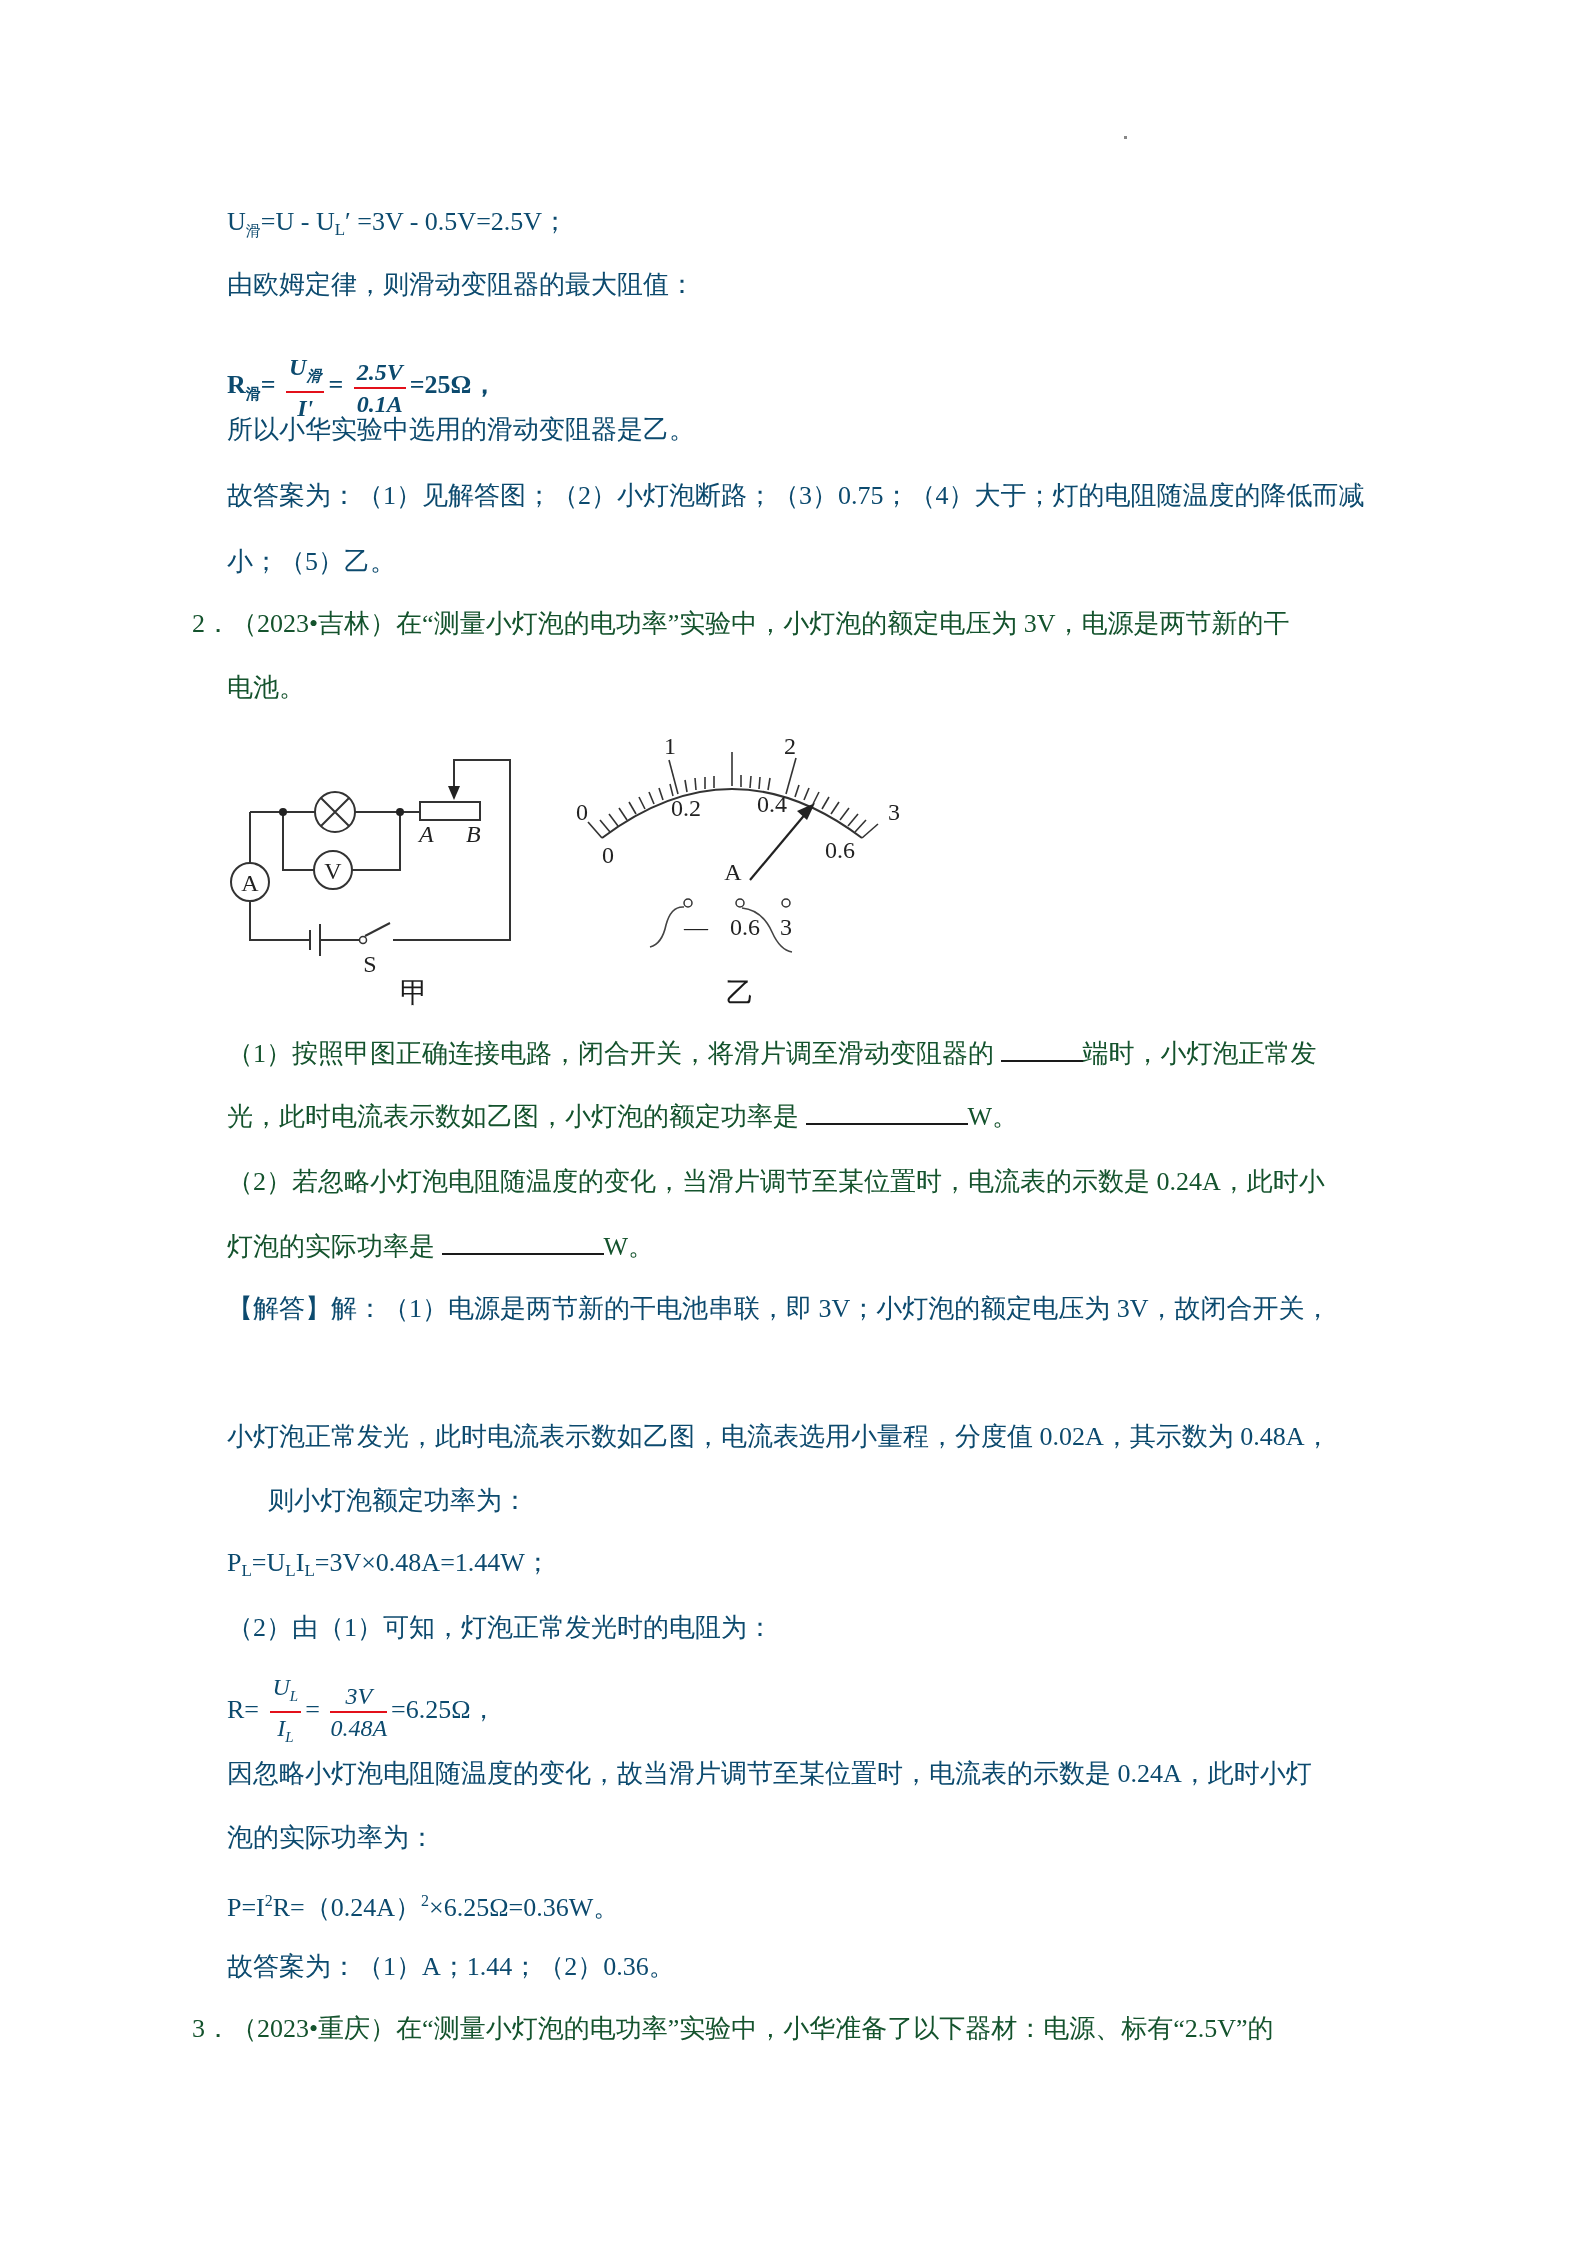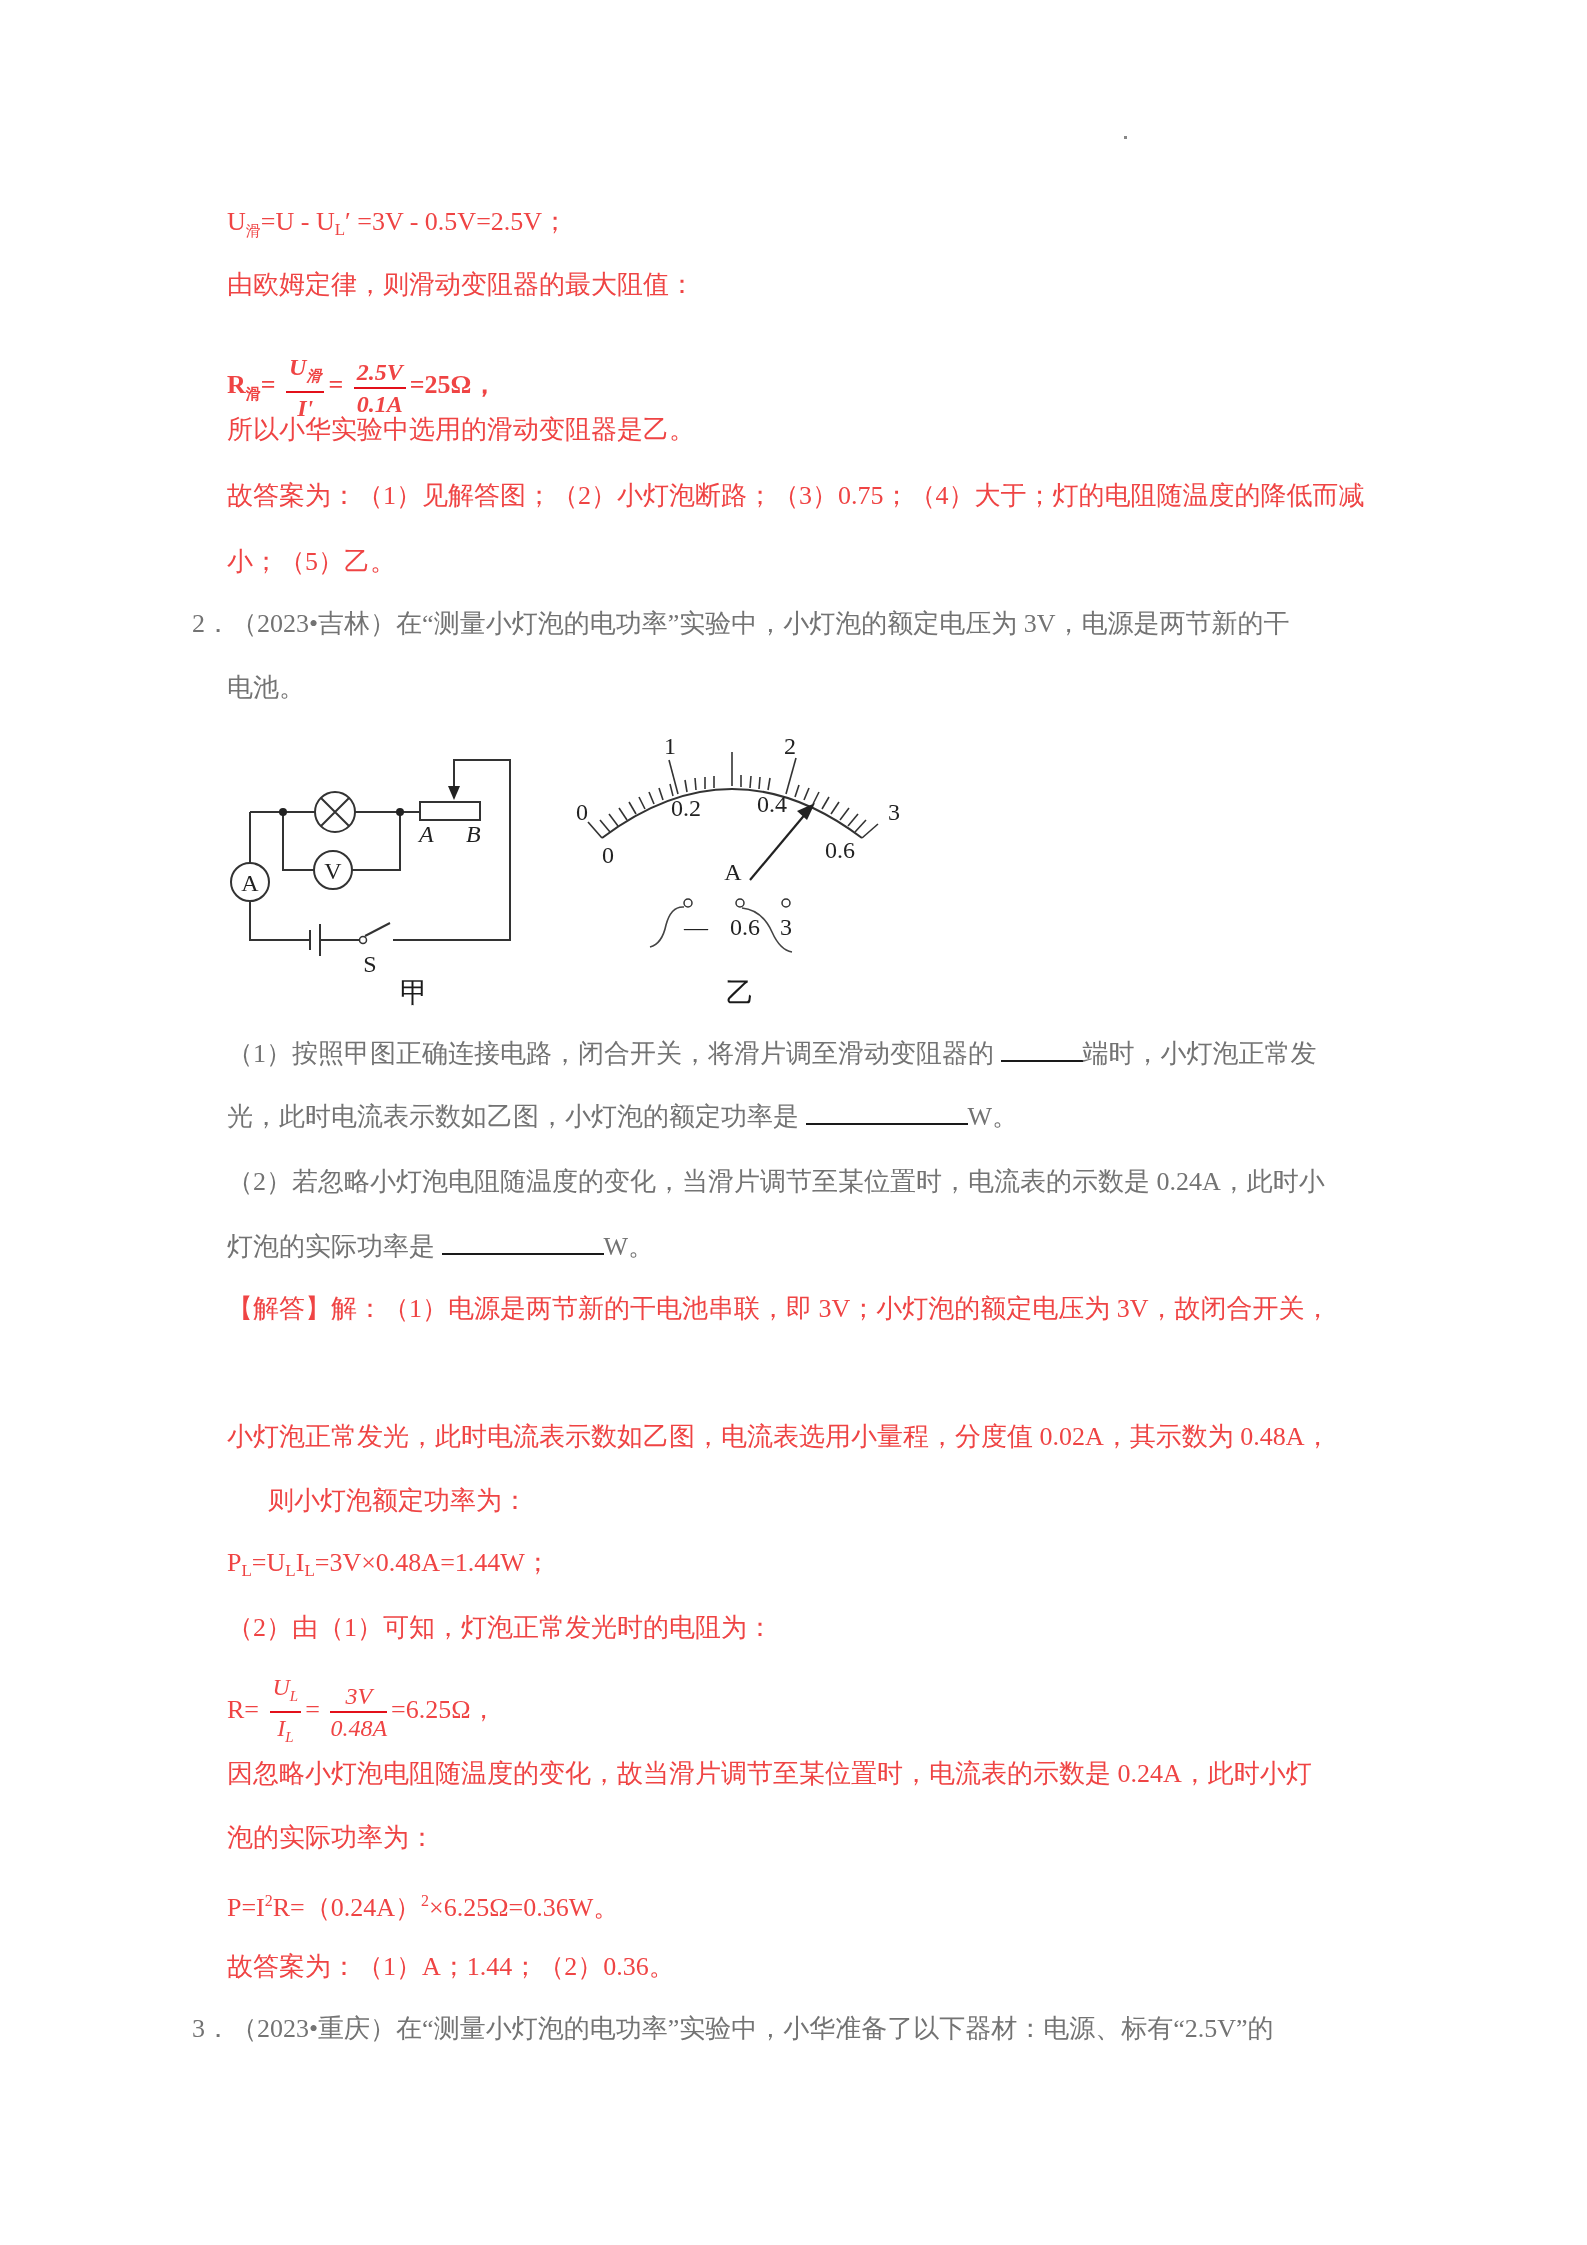--- a/index.html
+++ b/index.html
@@ -1,21 +1,21 @@
 <!DOCTYPE html>
 <html><head>
 <meta charset="utf-8">
 <style>
   html, body { margin:0; padding:0; background:#ffffff; }
   body { width:1587px; height:2245px; position:relative; overflow:hidden;
          font-family:"Liberation Serif","DejaVu Serif",serif; color:#111; }
   .page { position:absolute; left:0; top:0; width:1587px; height:2245px; }
   .line { position:absolute; left:227px; font-size:26px; line-height:32px; white-space:nowrap; }
-  .red { color:#ef4444; }
-  .blk { color:#737373; }
+  .red { color:#0c4a6e; }
+  .blk { color:#14532d; }
   .sub { font-size:15px; vertical-align:-6px; }
   .subL { font-size:17px; vertical-align:-5px; }
   .sup { font-size:16px; vertical-align:10px; }
   .frac { display:inline-block; vertical-align:middle; text-align:center; margin:8px 4px; font-style:italic; }
   .frac .num { display:block; border-bottom:2px solid #e3101a; padding:0 3px; line-height:30px; font-size:24px; }
   .frac .den { display:block; line-height:30px; font-size:24px; }
   .blank { display:inline-block; border-bottom:2px solid #1a1a1a; height:24px; vertical-align:baseline; }
   .fig { position:absolute; }
   .cap { position:absolute; font-size:28px; color:#1a1a1a; }
   .tiny-dot { position:absolute; left:1124px; top:136px; width:3px; height:3px; background:#888; }

